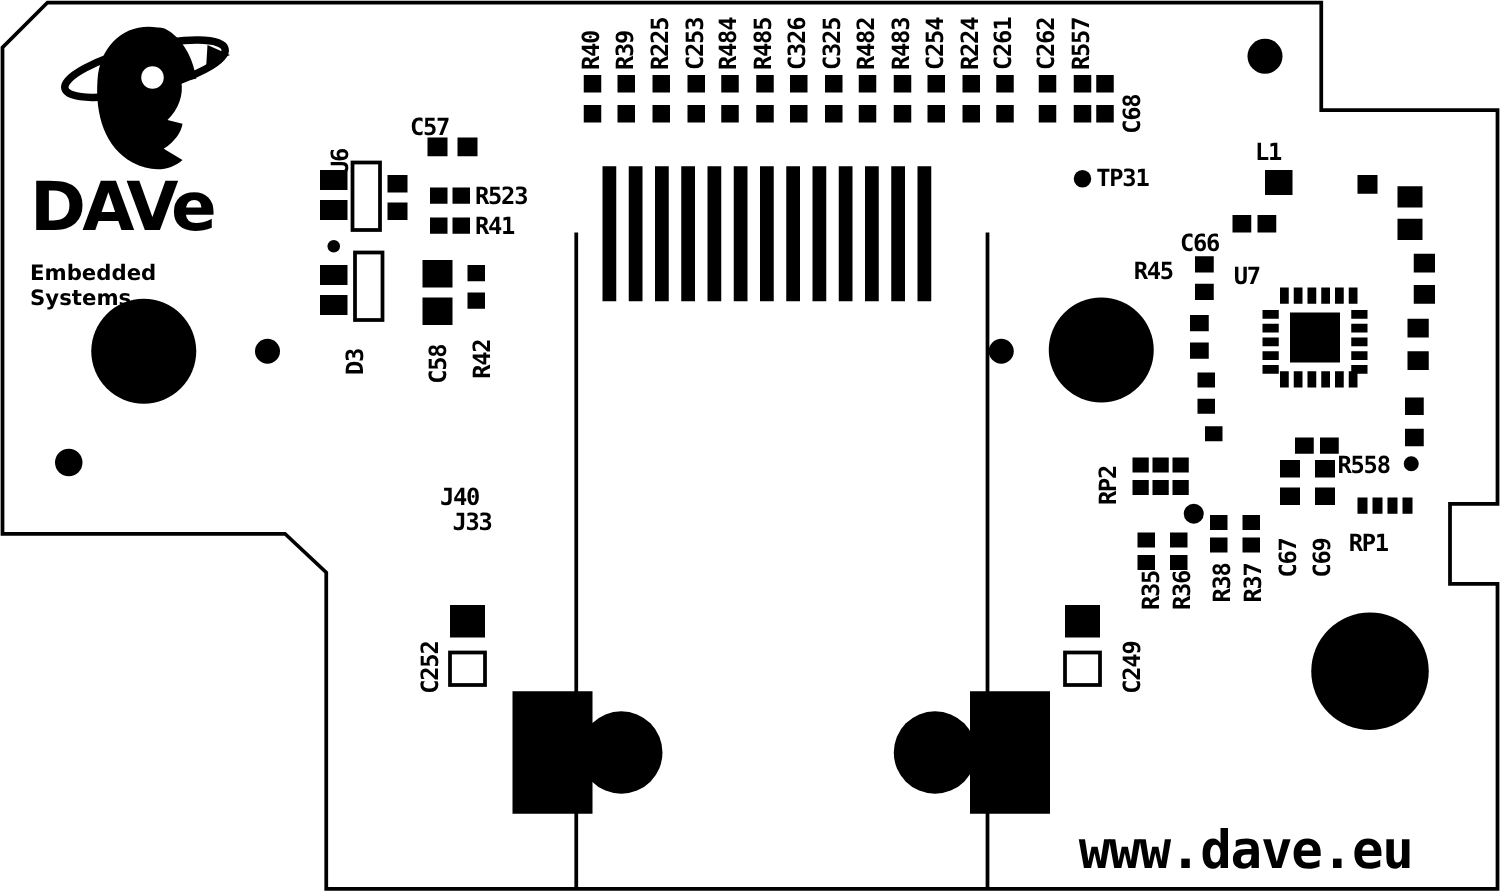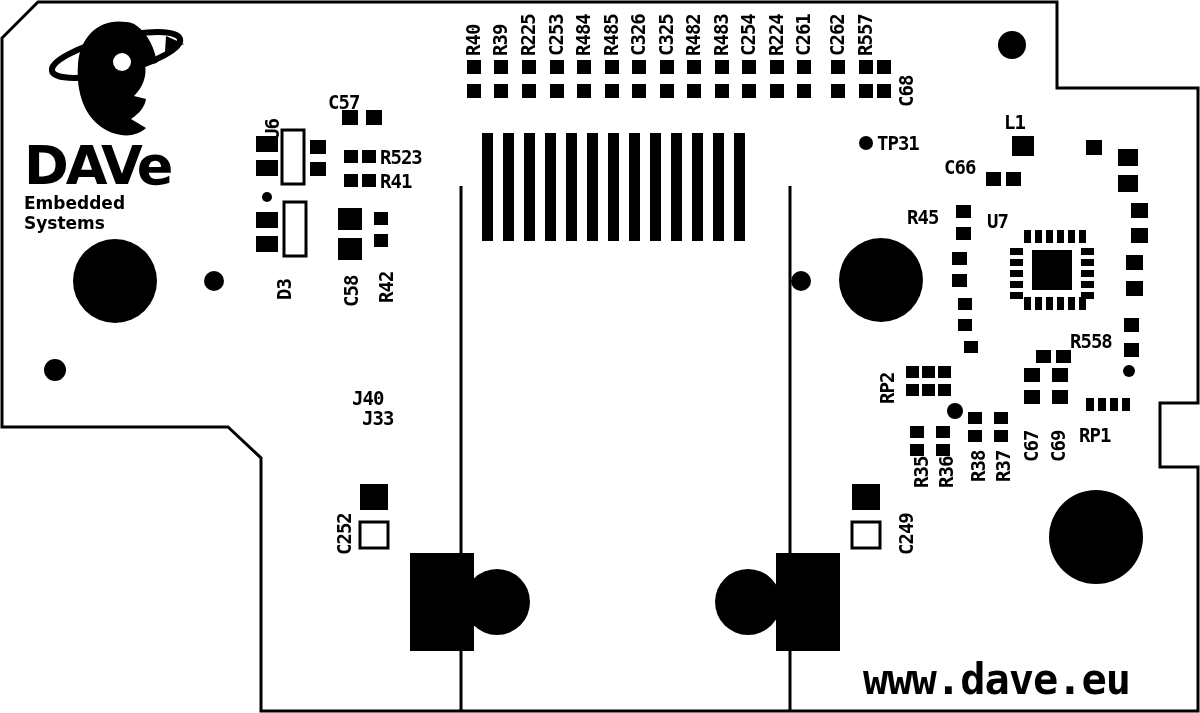--- a/index.html
+++ b/index.html
@@ -13,21 +13,21 @@
   .board-id{position:absolute;left:135px;top:363px;font:700 33px "DejaVu Sans Mono",monospace;
             letter-spacing:1px;}
   .model{position:absolute;left:960px;top:586px;font:700 44px "DejaVu Sans Mono",monospace;}
   .site{position:absolute;left:863px;top:655px;font:700 42px "DejaVu Sans Mono",monospace;
         letter-spacing:-1px;}
   .logo{position:absolute;left:24px;top:10px;width:185px;}
   .logo-face{display:block;margin-left:14px;}
   .logo-word{font-family:"DejaVu Sans",sans-serif;font-weight:800;font-size:54px;line-height:1;
              letter-spacing:-3px;margin-top:-6px;}
   .logo-tag{font-family:"DejaVu Sans",sans-serif;font-weight:800;font-size:17px;
-            letter-spacing:0px;margin-top:0px;}
+            letter-spacing:0px;margin-top:16px;}
   #top-label-row{position:absolute;left:0;top:0;right:0;bottom:0;}
 </style>
 </head>
 <body>
 
 <div class="board">
 
   <svg class="layer" width="1200" height="713" viewBox="0 0 1200 713">
 
     <path fill="none" stroke="#000" stroke-width="3" d="M 38,2 L 1057,2 L 1057,88 L 1198,88 L 1198,403 L 1160,403 L 1160,467 L 1198,467 L 1198,711 L 261,711 L 261,458 L 228,427 L 2,427 L 2,38 Z"></path>
@@ -238,24 +238,24 @@
       <div class="lbl v" style="left: 856px; top: 56px;">R557</div>
     </div>
 
   <div class="lbl" style="left:328px;top:93px">C57</div>
   <div class="lbl" style="left:380px;top:148px">R523</div>
   <div class="lbl" style="left:380px;top:172px">R41</div>
   <div class="lbl" style="left:352px;top:389px">J40</div>
   <div class="lbl" style="left:362px;top:409px">J33</div>
   <div class="lbl" style="left:877px;top:134px">TP31</div>
   <div class="lbl" style="left:1004px;top:113px">L1</div>
-  <div class="lbl" style="left:944px;top:158px">C66</div>
+  <div class="lbl" style="left:944px;top:186px">C66</div>
   <div class="lbl" style="left:907px;top:208px">R45</div>
   <div class="lbl" style="left:987px;top:212px">U7</div>
-  <div class="lbl" style="left:1070px;top:332px">R558</div>
+  <div class="lbl" style="left:1070px;top:363px">R558</div>
   <div class="lbl" style="left:1079px;top:426px">RP1</div>
 
   <div class="lbl v" style="left:263px;top:140px">U6</div>
   <div class="lbl v" style="left:275px;top:300px">D3</div>
   <div class="lbl v" style="left:342px;top:307px">C58</div>
   <div class="lbl v" style="left:377px;top:303px">R42</div>
   <div class="lbl v" style="left:335px;top:555px">C252</div>
   <div class="lbl v" style="left:897px;top:555px">C249</div>
   <div class="lbl v" style="left:897px;top:107px">C68</div>
   <div class="lbl v" style="left:878px;top:404px">RP2</div>

